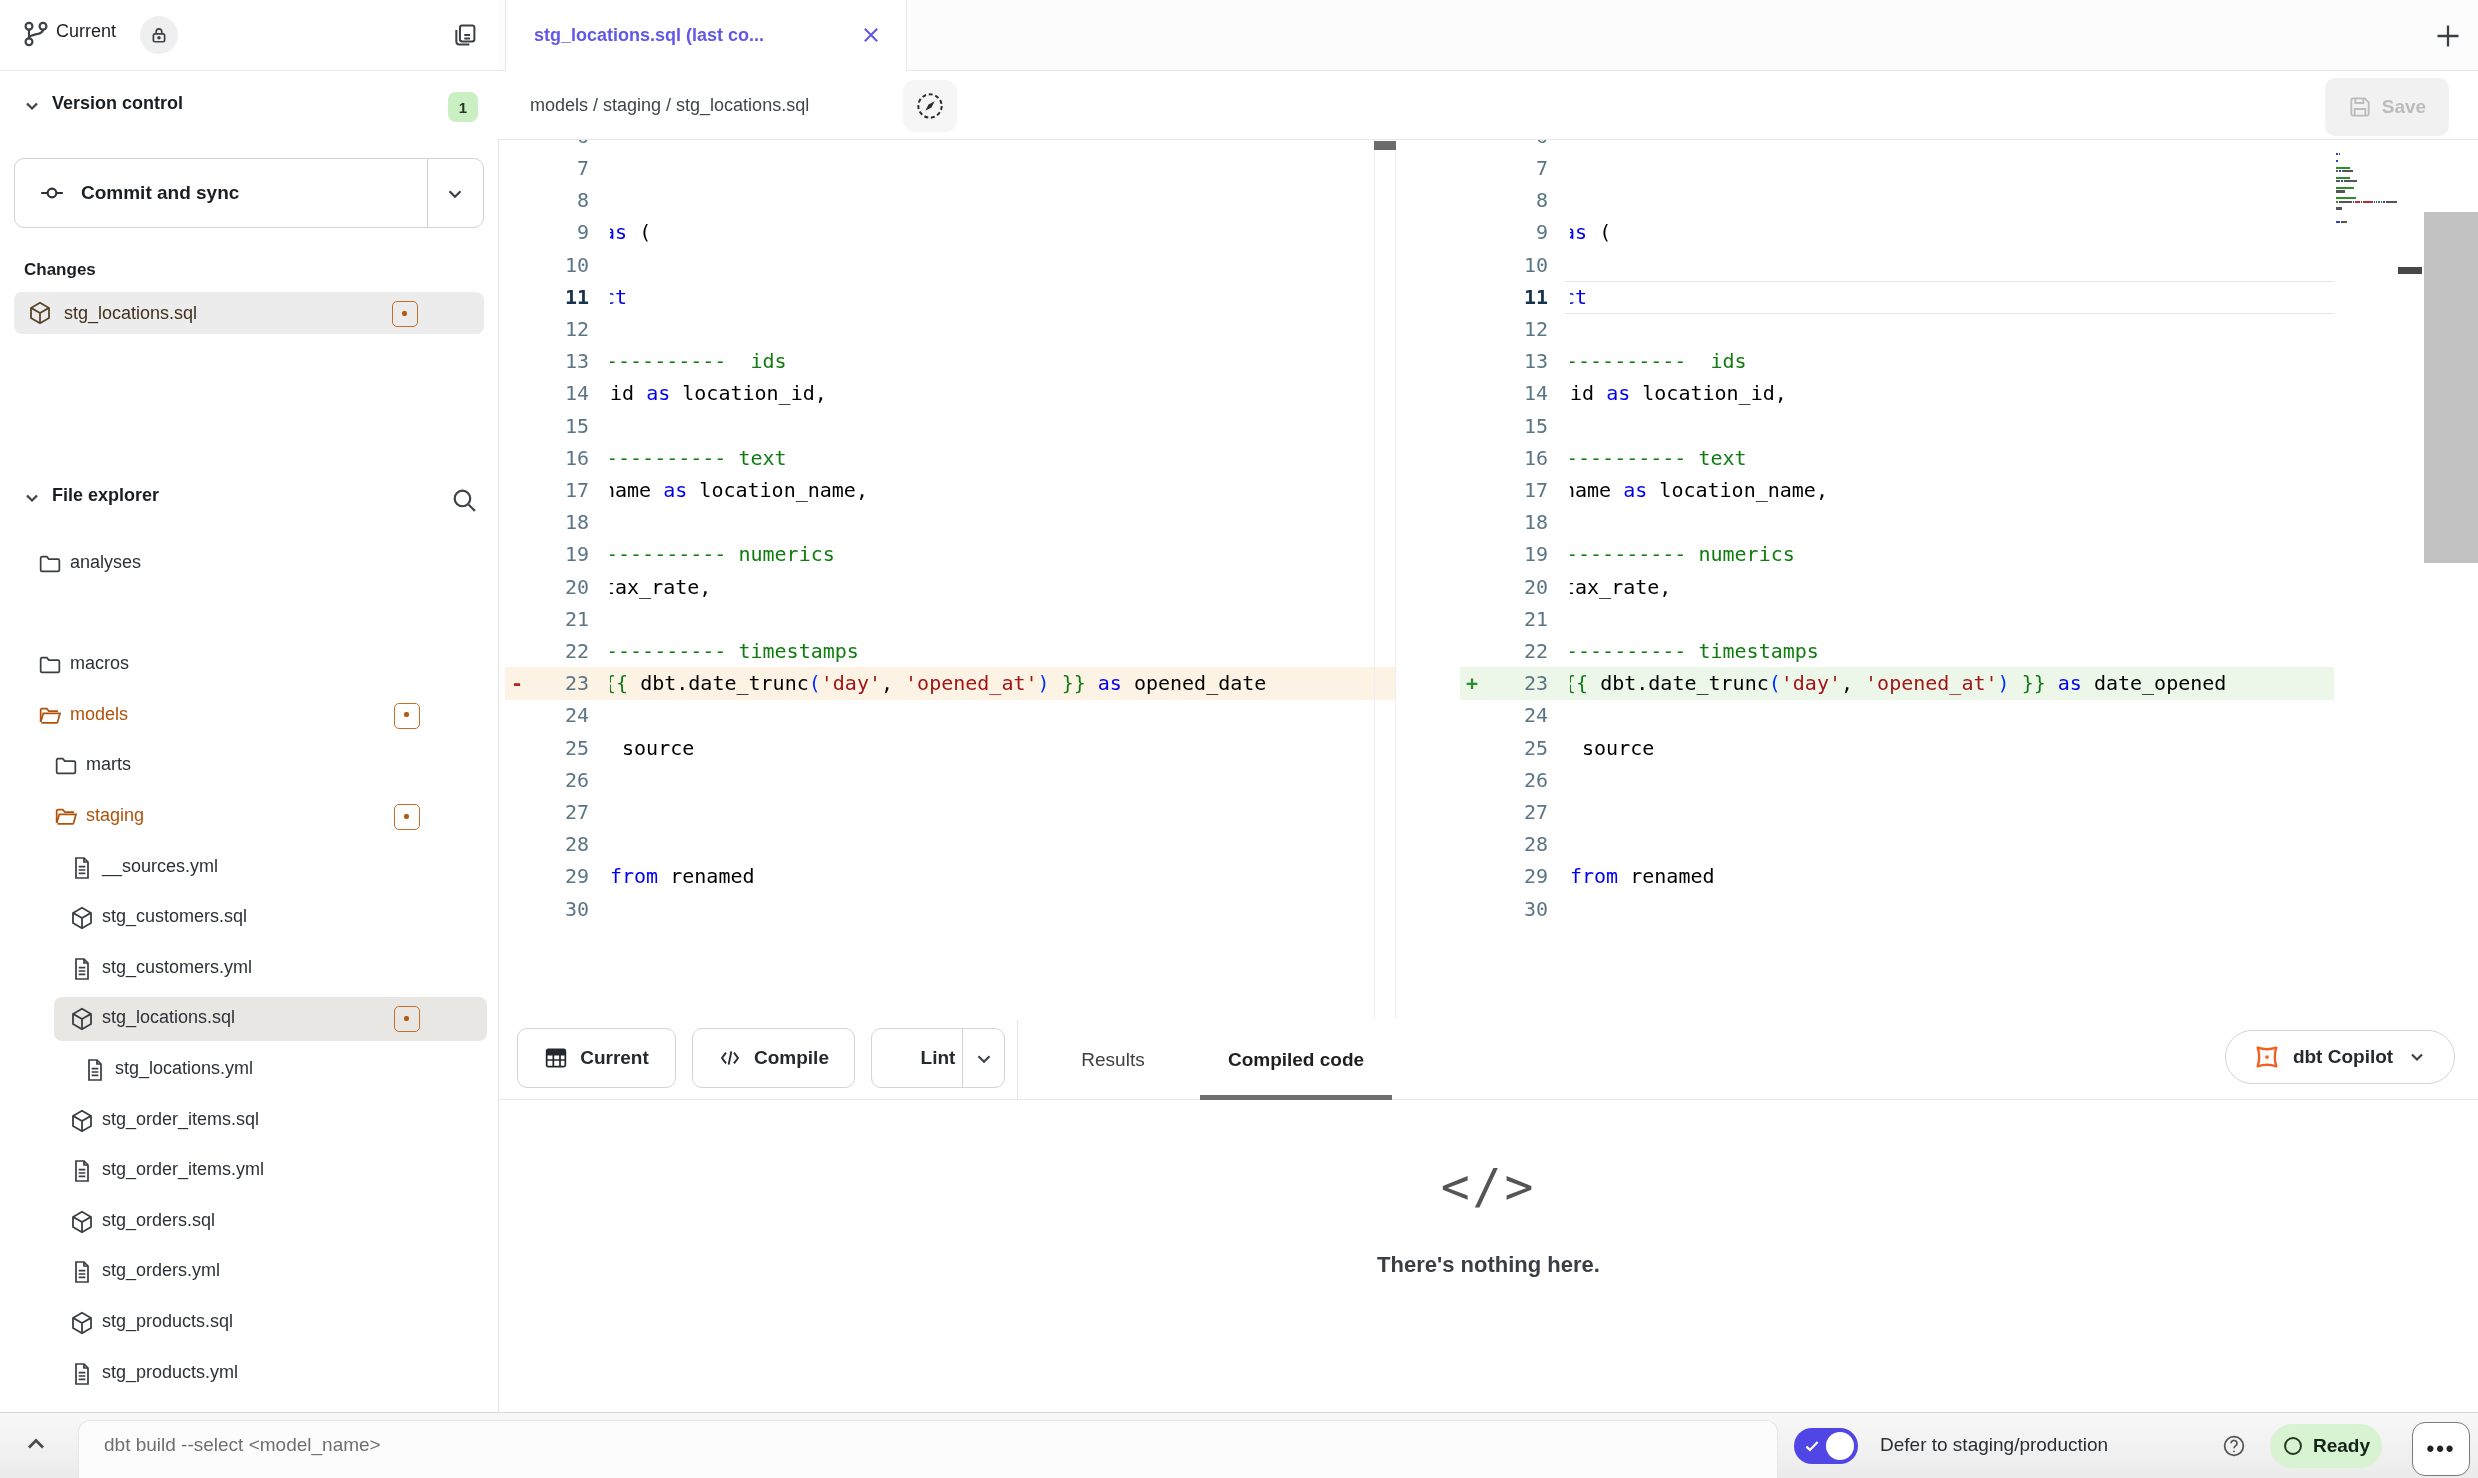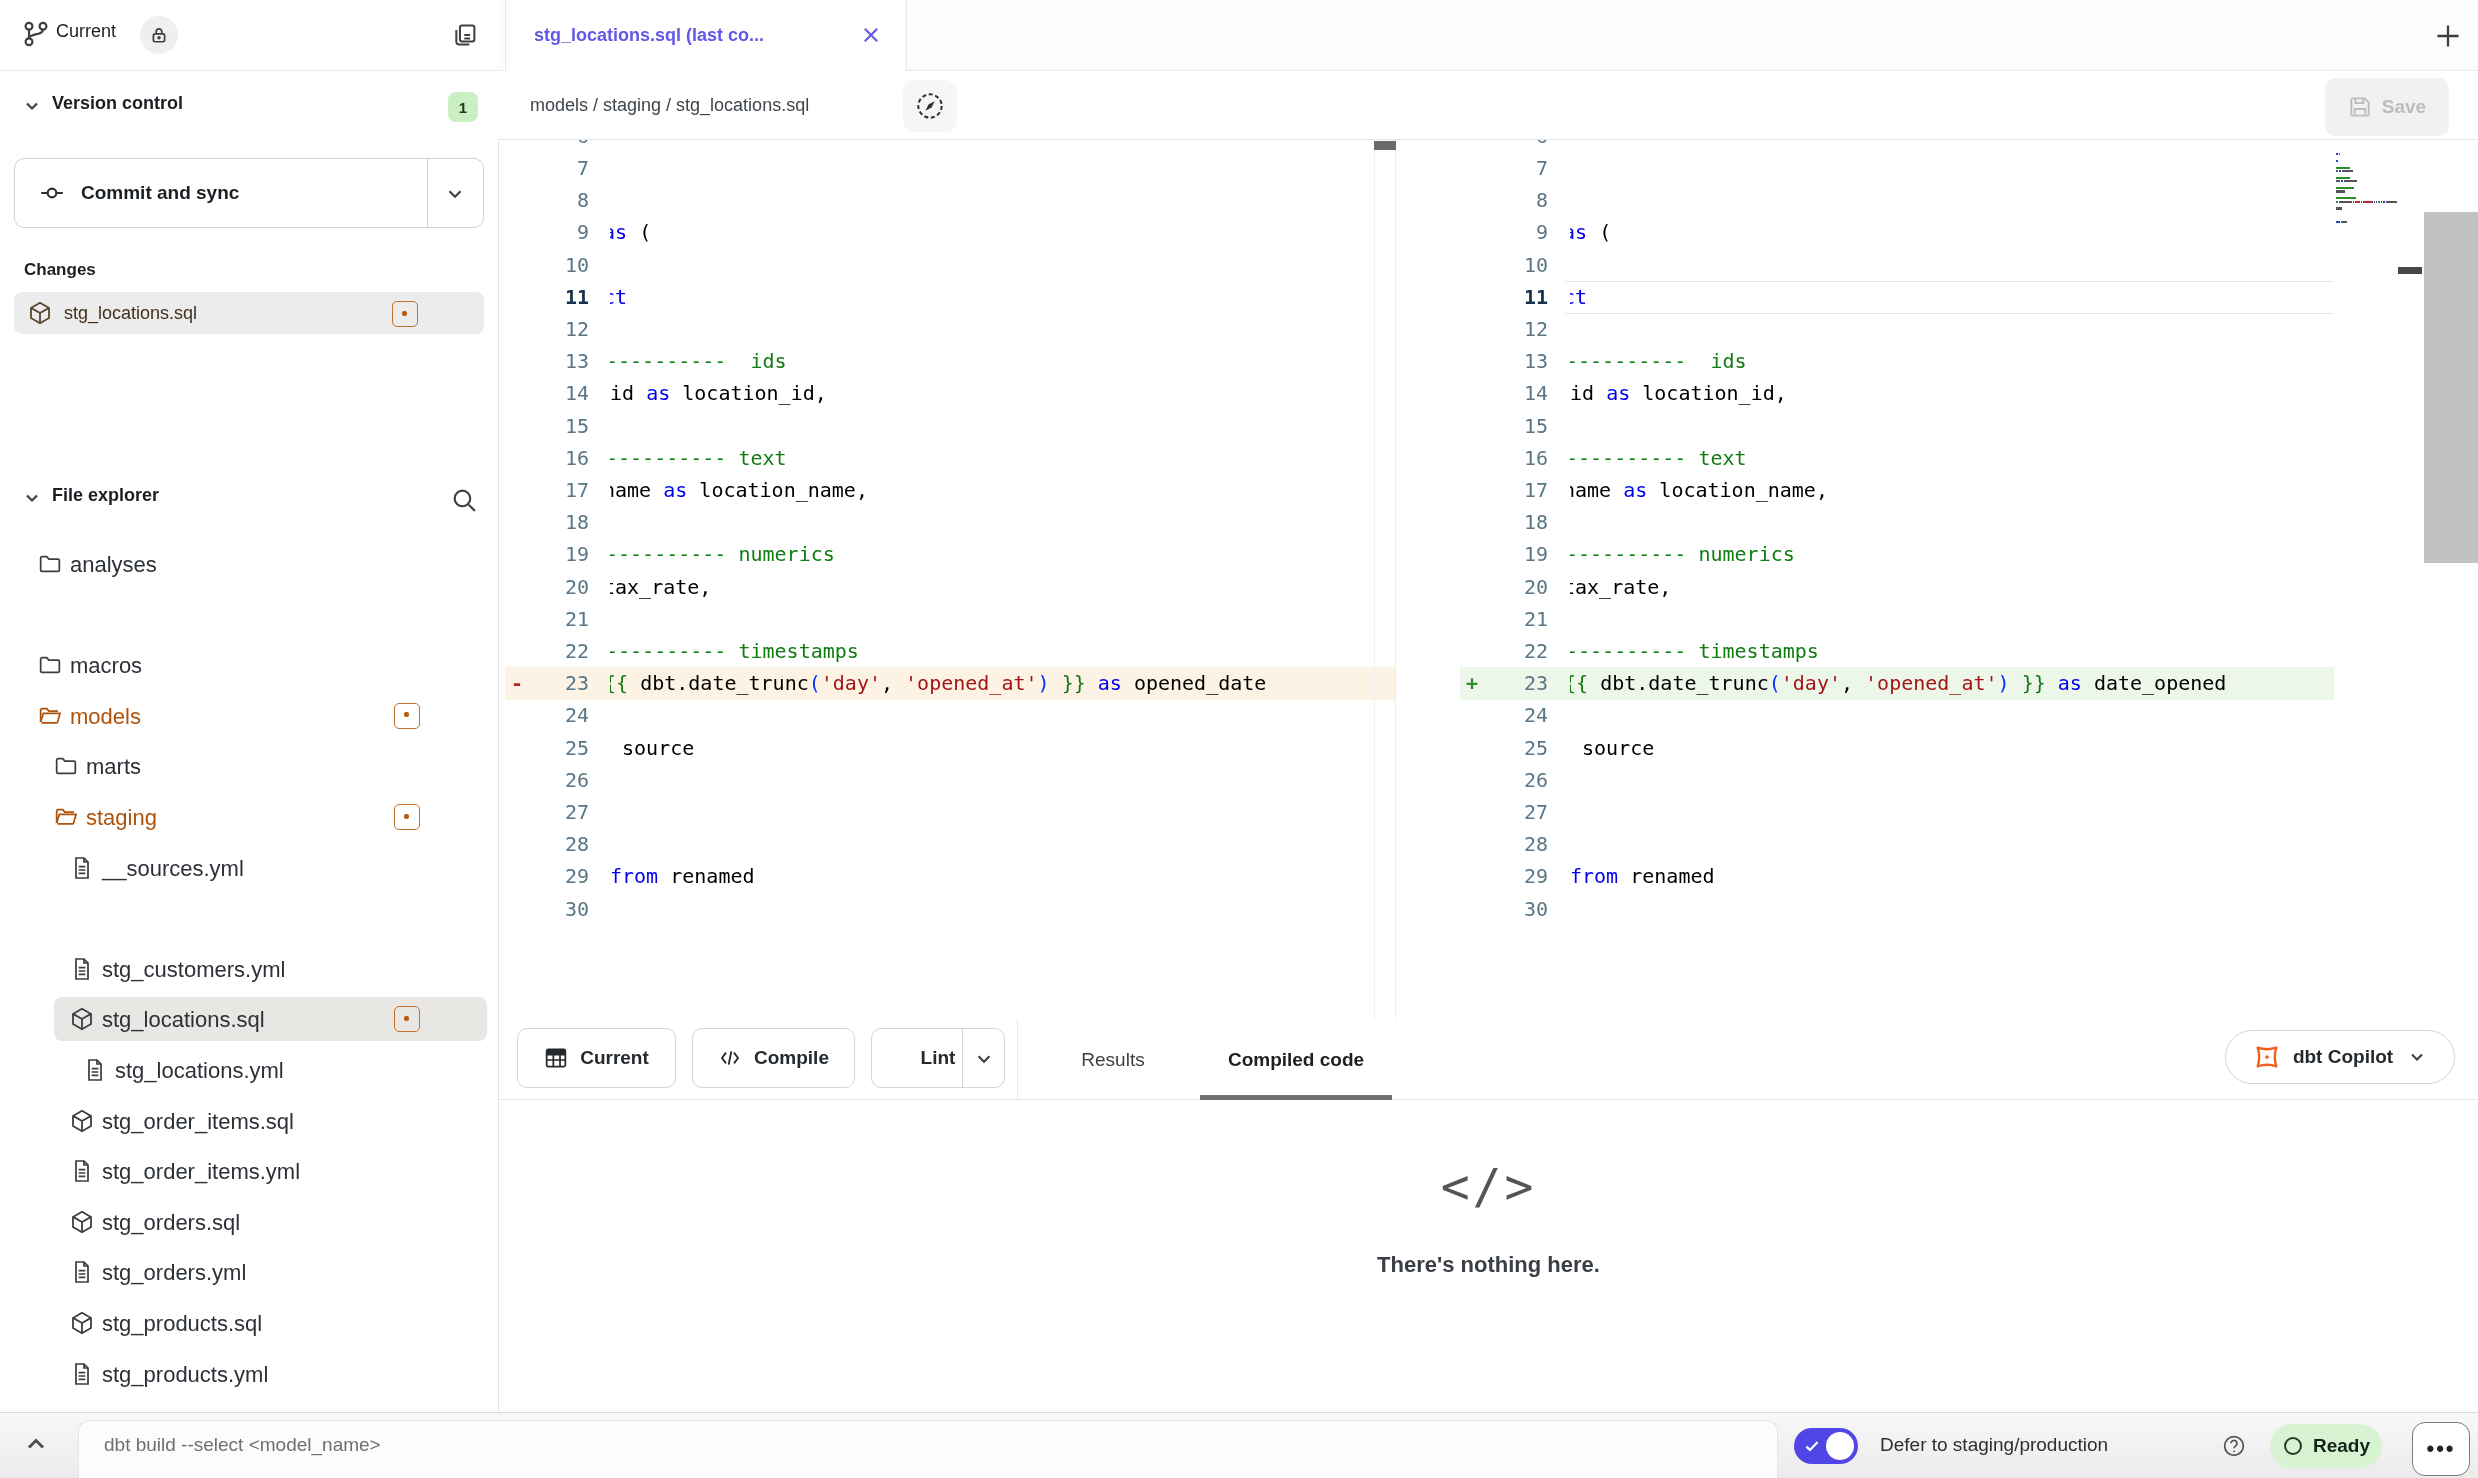--- a/index.html
+++ b/index.html
@@ -27,21 +27,21 @@
   .change-row{left:14px;top:292px;width:470px;height:42px;background:#ececec;border-radius:8px;display:flex;align-items:center;}
   .change-name{font-size:18px;font-weight:500;color:#41301c;margin-left:12px;}
   .mod-badge{position:absolute;width:24px;height:24px;border:1.5px solid #c2702c;border-radius:5px;}
   .mod-badge::after{content:"";position:absolute;left:8.5px;top:8.5px;width:5px;height:5px;border-radius:2px;background:#b35a13;}
   .fe-header{left:0;top:478px;width:498px;height:44px;}
   .search-btn{left:450px;top:486px;width:30px;height:30px;color:#3c4146;}
   .tree{left:0;top:534px;width:498px;height:878px;overflow:hidden;}
   .tree-row{position:absolute;left:0;width:498px;height:50px;}
   .tree-sel{position:absolute;left:54px;top:3px;width:433px;height:44px;background:#e9e7e4;border-radius:8px;}
   .tree-ic{position:absolute;top:13px;width:24px;height:24px;}
-  .tree-label{position:absolute;top:13px;font-size:22px;font-weight:500;color:#2b3137;white-space:nowrap;}
+  .tree-label{position:absolute;top:13px;font-size:18px;font-weight:500;color:#2b3137;white-space:nowrap;}
   .orange{color:#b0520a !important;}
   .chev{display:inline-block;color:#3c4146;}
   
   .tabrow{left:498px;top:0;width:1980px;height:70px;background:#fcfcfc;border-bottom:1px solid #e7e7e7;}
   .tab{left:505px;top:0;width:400px;height:71px;background:#fff;border-left:1px solid #e7e7e7;border-right:1px solid #e7e7e7;display:flex;align-items:center;}
   .tab-title{margin-left:28px;font-size:18px;font-weight:600;color:#6258e8;white-space:nowrap;}
   .tab-close{position:absolute;right:24px;top:24px;width:22px;height:22px;color:#6258e8;}
   .newtab{left:2434px;top:22px;width:28px;height:28px;color:#3a3f44;}
   .crumbrow{left:498px;top:71px;width:1980px;height:68px;background:#fff;border-bottom:1px solid #e7e7e7;}
   .crumb{left:530px;top:95px;font-size:18px;color:#3f454c;}
@@ -235,20 +235,29 @@
       <div class="tree-row" style="top: 308.6px;">
         <span class="tree-ic" style="left:70px;color:#3a3f44;">
           <svg width="24" height="24" viewBox="0 0 18 18" fill="none" stroke="#3a3f44" stroke-width="1.3">
             <path d="M4.5 1.5h6l3 3v12h-9Z"></path>
             <path d="M10.5 1.5v3h3"></path>
             <path d="M6.5 8h5 M6.5 10.5h5 M6.5 13h5"></path>
           </svg>
         </span>
         <span class="tree-label " style="left:102px;">__sources.yml</span>
       </div>
+      <div class="tree-row" style="top: 359.2px;">
+        <span class="tree-ic" style="left:70px;color:#3a3f44;">
+          <svg width="24" height="24" viewBox="0 0 16 16" fill="none" stroke="#3a3f44" stroke-width="1.2">
+            <path d="M8 1.2 14 4.6v6.8L8 14.8 2 11.4V4.6Z"></path>
+            <path d="M2 4.6 8 8l6-3.4 M8 8v6.8"></path>
+          </svg>
+        </span>
+        <span class="tree-label " style="left:102px;">stg_customers.sql</span>
+      </div>
       <div class="tree-row" style="top: 409.8px;">
         <span class="tree-ic" style="left:70px;color:#3a3f44;">
           <svg width="24" height="24" viewBox="0 0 18 18" fill="none" stroke="#3a3f44" stroke-width="1.3">
             <path d="M4.5 1.5h6l3 3v12h-9Z"></path>
             <path d="M10.5 1.5v3h3"></path>
             <path d="M6.5 8h5 M6.5 10.5h5 M6.5 13h5"></path>
           </svg>
         </span>
         <span class="tree-label " style="left:102px;">stg_customers.yml</span>
       </div>

